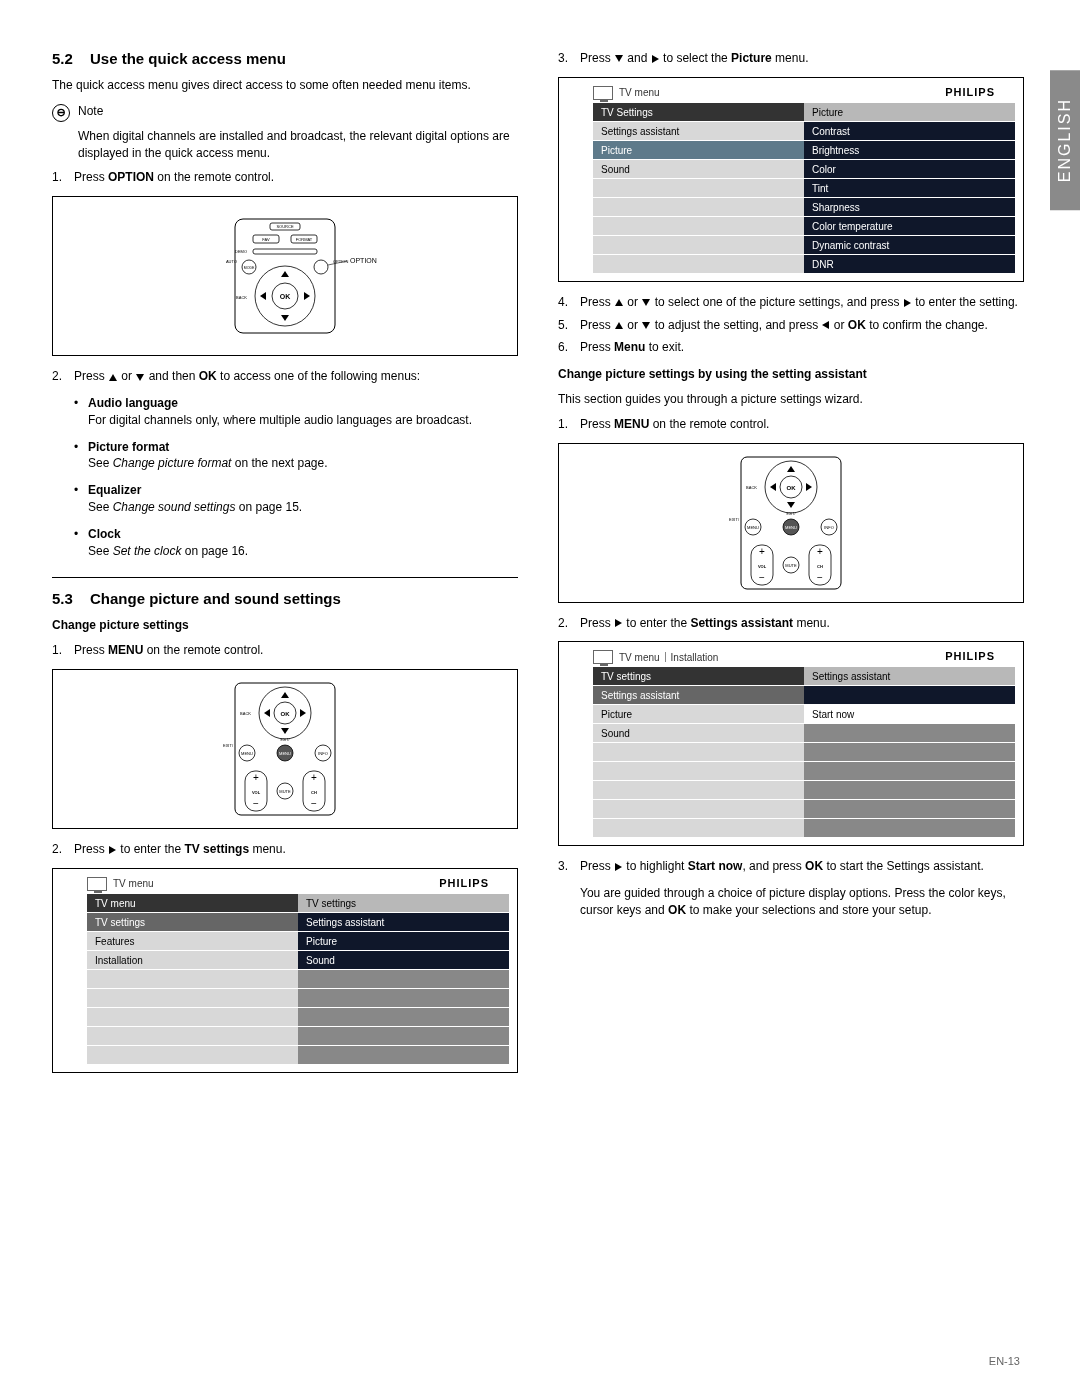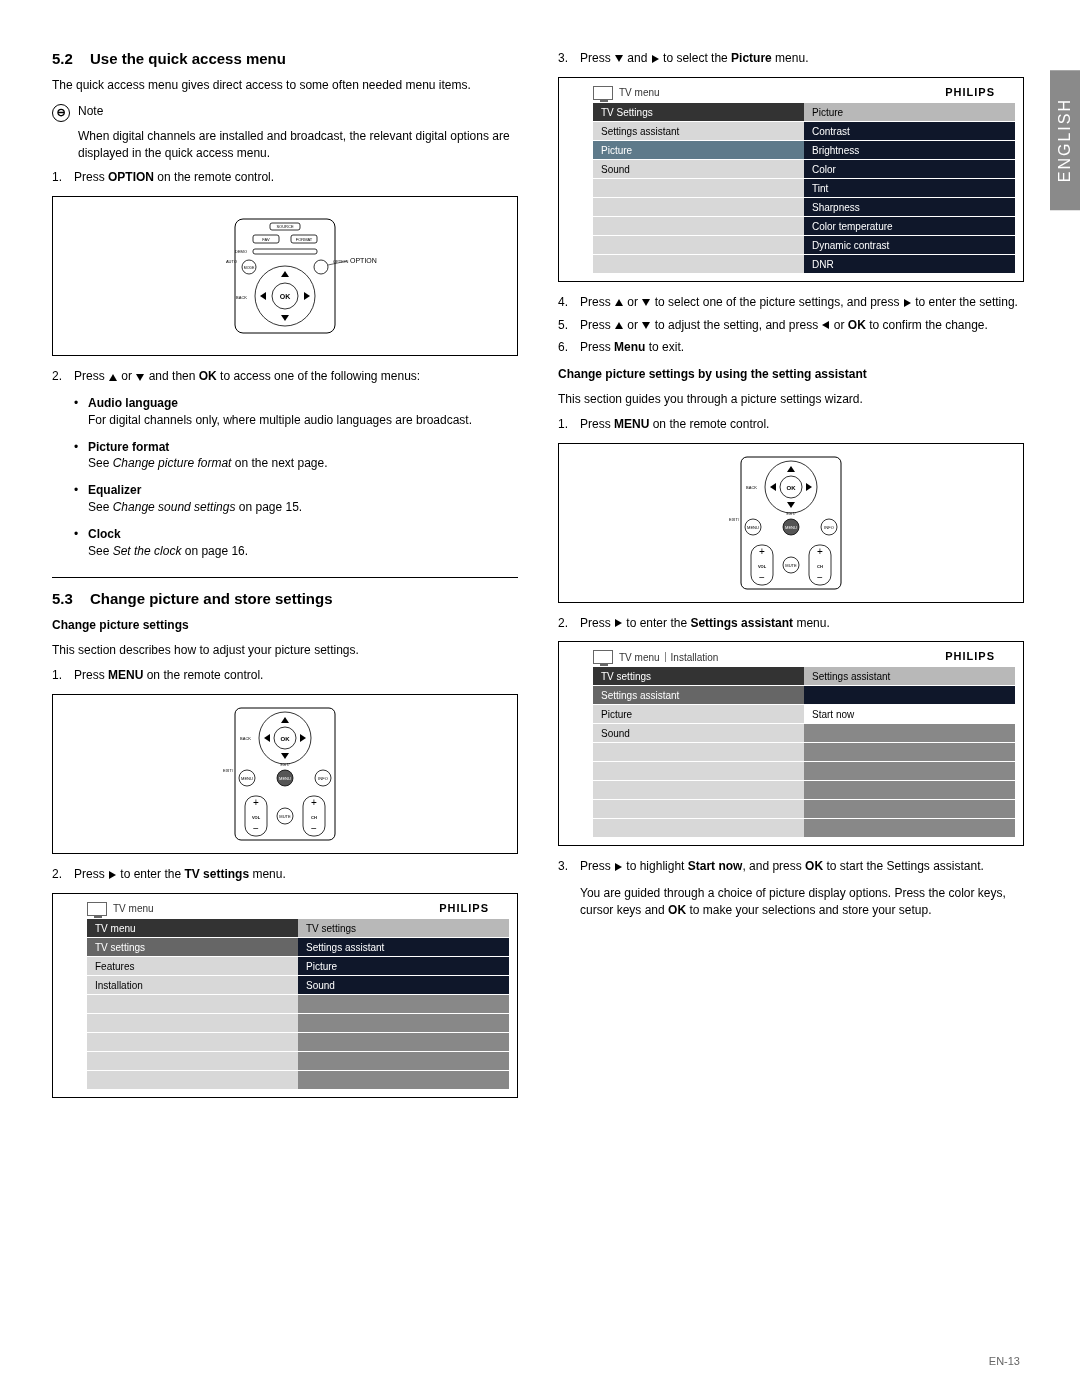--- a/index.html
+++ b/index.html
@@ -108,24 +108,23 @@
     <li><span class="sub-title">Picture format</span><span>See </span><span class="ital">Change picture format</span><span> on the next page.</span></li>
     <li><span class="sub-title">Equalizer</span><span>See </span><span class="ital">Change sound settings</span><span> on page 15.</span></li>
     <li><span class="sub-title">Clock</span><span>See </span><span class="ital">Set the clock</span><span> on page 16.</span></li>
   </ul>
 </div>
 
 <hr class="div">
 
 <div class="section">
   <div class="sec-head">
-    <span class="sec-num">5.3</span><span>Change picture and store settings</span>
+    <span class="sec-num">5.3</span><span>Change picture and sound settings</span>
   </div>
   <p class="subhead">Change picture settings</p>
-  <p>This section describes how to adjust your picture settings.</p>
   <ol>
     <li><span>Press </span><b>MENU</b><span> on the remote control.</span></li>
   </ol>
   <div class="remote-box">
     <svg width="200" height="140" viewBox="0 0 200 140">
       <rect x="50" y="4" width="100" height="132" rx="6" fill="none" stroke="#000"></rect>
       <circle cx="100" cy="34" r="26" fill="none" stroke="#000" stroke-width="0.8"></circle>
       <circle cx="100" cy="34" r="11" fill="none" stroke="#000" stroke-width="0.8"></circle>
       <text x="100" y="37" font-size="6" text-anchor="middle" font-weight="bold">OK</text>
       <polygon points="100,13 96,19 104,19" fill="#000"></polygon>

